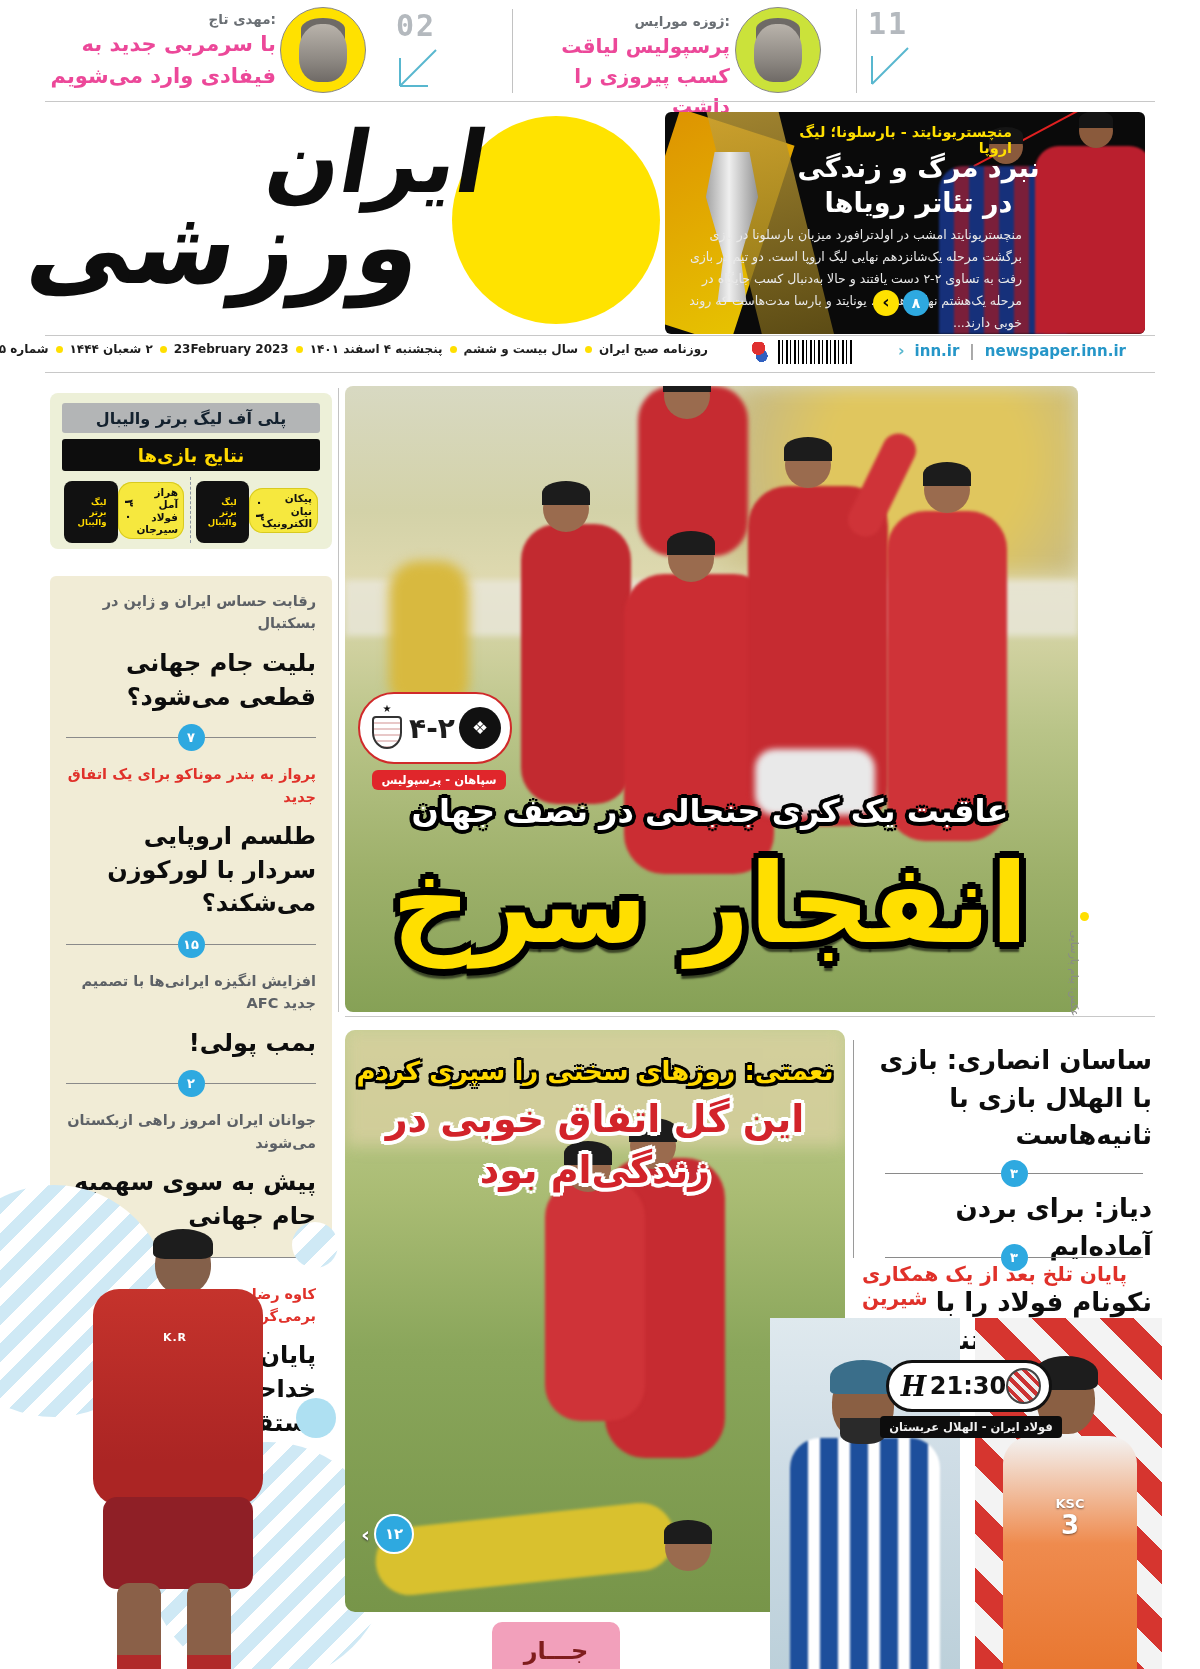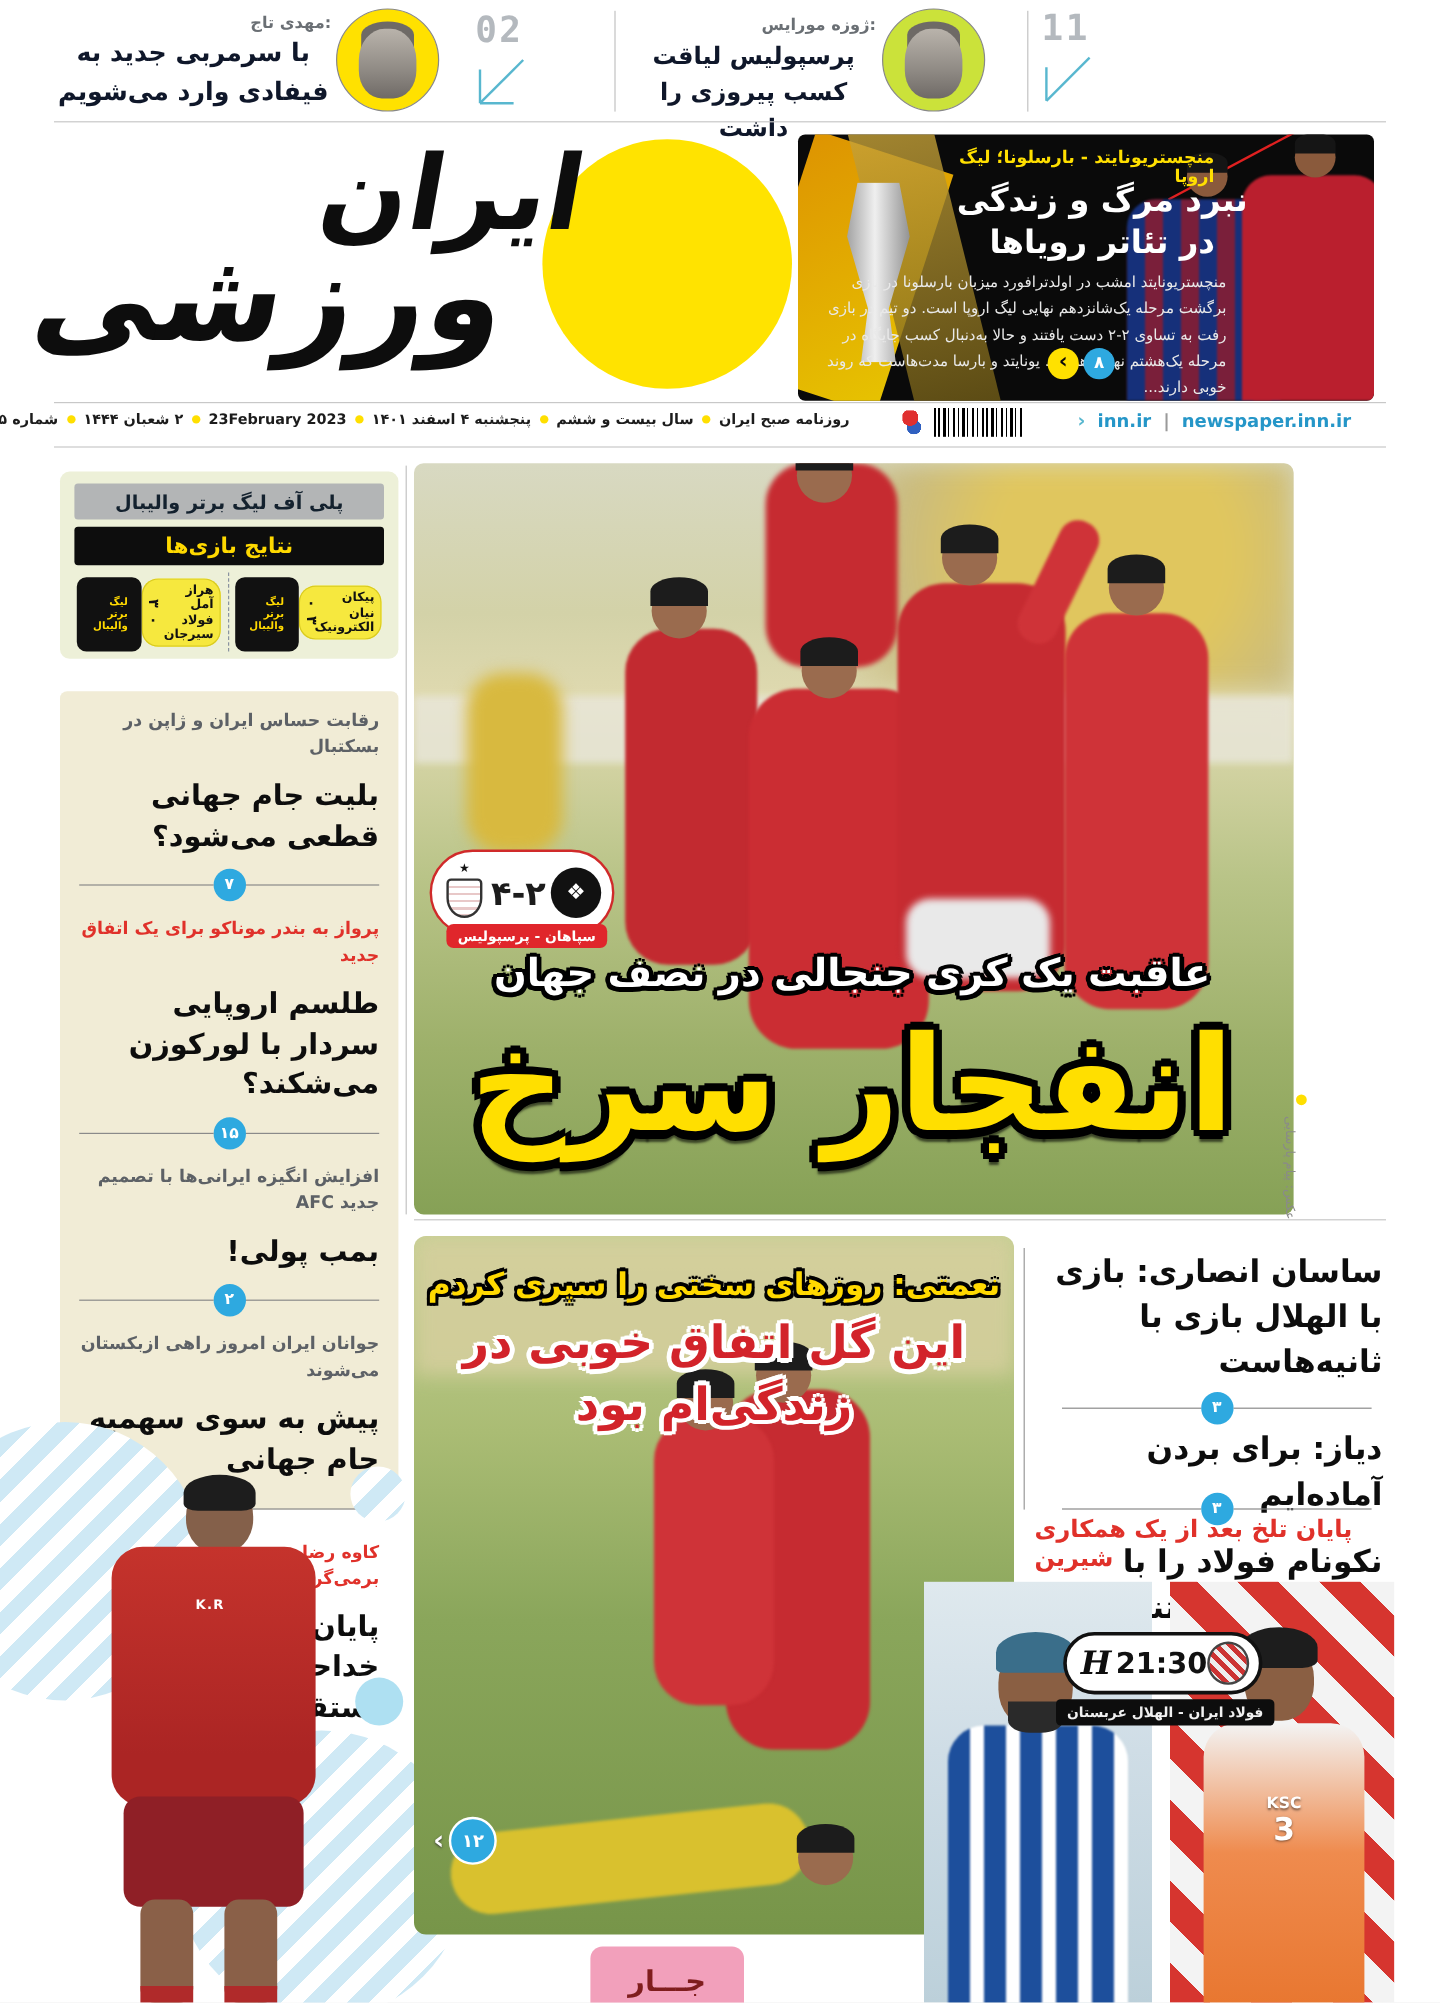--- a/index.html
+++ b/index.html
@@ -8,21 +8,21 @@
   .abs{position:absolute;}
   .rtl{direction:rtl;}
   .hrule{position:absolute;background:#c8c8c8;height:1px;}
   .vrule{position:absolute;background:#c2c2c2;width:1px;}
 
   
   .pagenum{position:absolute;font-family:"DejaVu Sans Mono",monospace;font-weight:bold;
            font-size:30px;color:#a7adb3;letter-spacing:2px;opacity:.85;}
   .corner-arrow svg{display:block;}
   .tl-kicker{position:absolute;font-size:13.5px;font-weight:bold;color:#6a6f74;text-align:right;}
-  .tl-head{position:absolute;font-size:21px;font-weight:bold;color:#0f172a;line-height:1.5;text-align:center;}
+  .tl-head{position:absolute;font-size:21px;font-weight:bold;color:#ec4899;line-height:1.5;text-align:right;}
   .tl-photo{position:absolute;width:84px;height:84px;border-radius:50%;overflow:hidden;border:1px solid #888;}
   .tl-photo .face{position:absolute;left:18px;top:16px;width:48px;height:58px;border-radius:45% 45% 40% 40%;
                   background:linear-gradient(180deg,#b9b3ab 0%,#8f8a84 60%,#6f6a66 100%);}
   .tl-photo .hair{position:absolute;left:20px;top:10px;width:44px;height:22px;border-radius:50% 50% 0 0;background:#6e6a66;}
   .pinkbox{position:absolute;left:928px;top:7px;width:214px;height:86px;border-radius:14px;
            background:repeating-linear-gradient(180deg,#ec1a8e 0 6px,#de0f80 6px 12px);}
   .pinkbox .pcirc{position:absolute;right:10px;top:11px;width:64px;height:64px;border-radius:50%;background:#0d0d0d;}
   .pinkbox .pcirc::before{content:"✆";position:absolute;left:50%;top:50%;transform:translate(-50%,-54%);
            color:#fff;font-size:34px;}
   .pinkbox .psep{position:absolute;right:84px;top:12px;width:2px;height:62px;background:#f578bc;}
@@ -122,21 +122,21 @@
   .photo-main{position:absolute;left:345px;top:386px;width:733px;height:626px;border-radius:8px;overflow:hidden;
       background:linear-gradient(180deg,#d8d9c2 0%,#d3d2a8 20%,#e0dab0 32%,#b9c488 55%,#9db06a 78%,#86a156 100%);}
   .pm-seats{position:absolute;right:0;top:0;width:52%;height:30%;filter:blur(10px);
       background:radial-gradient(circle at 60% 40%,#e0c65e 0 40%,#c9bb80 70%,transparent 100%);}
   .pm-board{position:absolute;left:0;top:31%;width:100%;height:9%;background:#e9e7db;filter:blur(3px);opacity:.8;}
   .pp{position:absolute;filter:blur(1.5px);}
   .ph{position:absolute;width:46px;height:46px;border-radius:50%;background:#9a6b4e;}
   .ph::before{content:"";position:absolute;left:-1px;top:-5px;width:48px;height:24px;border-radius:50% 50% 0 0;background:#1c1c1c;}
 
   .score-pill{position:absolute;left:358px;top:692px;width:154px;height:72px;background:#fff;border:2.5px solid #d02a2a;
-      border-radius:40px;display:flex;align-items:center;justify-content:space-between;padding:0 9px;box-sizing:border-box;z-index:6;margin-top:16px;}
+      border-radius:40px;display:flex;align-items:center;justify-content:space-between;padding:0 9px;box-sizing:border-box;z-index:6;}
   .crest-pool{position:relative;width:36px;height:46px;}
   .crest-pool::before{content:"★";position:absolute;left:50%;top:-2px;transform:translateX(-50%);font-size:10px;color:#111;}
   .crest-pool .shield{position:absolute;left:3px;top:11px;width:30px;height:33px;border:2px solid #333;border-radius:4px 4px 50% 50%;
       background:repeating-linear-gradient(180deg,#fff 0 4px,#e8c8c8 4px 6px);box-sizing:border-box;}
   .score-txt{font-size:28px;font-weight:bold;color:#1c1c1c;direction:ltr;letter-spacing:1px;}
   .crest-sep{width:42px;height:42px;border-radius:50%;background:#111;position:relative;}
   .crest-sep::before{content:"❖";position:absolute;left:50%;top:50%;transform:translate(-50%,-52%);color:#fff;font-size:18px;}
   .match-label{position:absolute;left:372px;top:770px;width:126px;background:#e0262b;border-radius:6px;color:#fff;
       font-size:11.5px;font-weight:bold;text-align:center;padding:3px 4px;z-index:6;}
 

